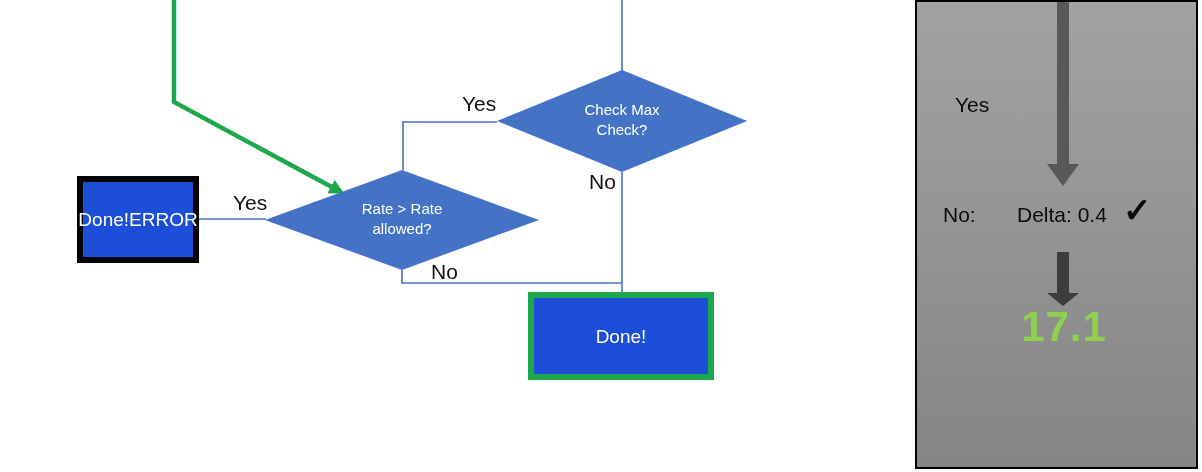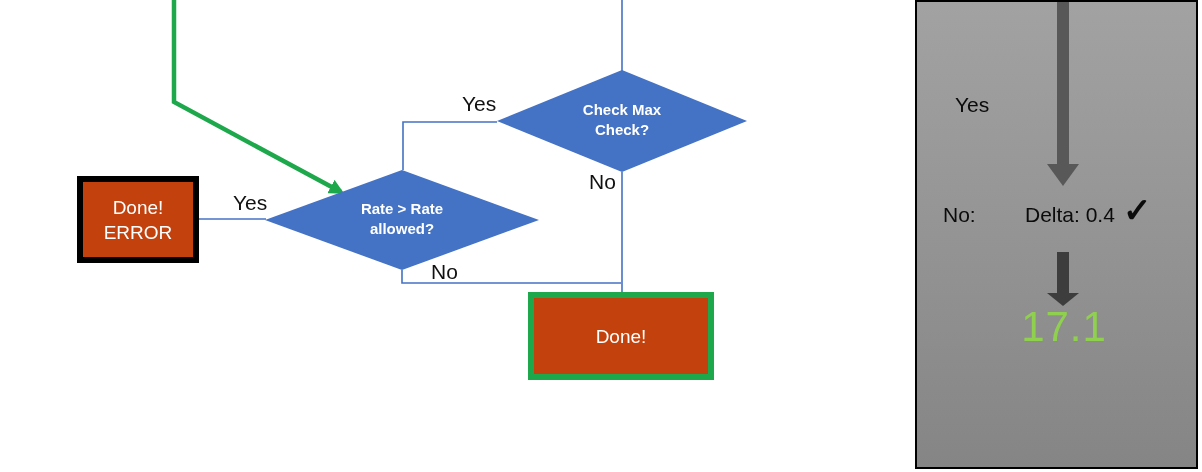--- a/index.html
+++ b/index.html
@@ -3,49 +3,49 @@
 <meta charset="utf-8">
 <style>
   html,body{margin:0;padding:0;background:#fff;}
   .canvas{
     position:relative;width:1202px;height:472px;background:#ffffff;overflow:hidden;
     font-family:"Liberation Sans",sans-serif;
   }
   .layer{position:absolute;left:0;top:0;width:1202px;height:472px;}
   
   .edge-label{position:absolute;color:#111;font-size:21px;white-space:nowrap;}
-  .shape-label{position:absolute;color:#ffffff;font-size:15px;line-height:20px;text-align:center;width:160px;font-weight:bold;}
+  .shape-label{position:absolute;color:#ffffff;font-size:15px;line-height:20px;text-align:center;width:160px;}
   
   .flow-box{
-    position:absolute;box-sizing:border-box;background:#c2410c;color:#fff;
-    display:flex;flex-direction:column;align-items:center;justify-content:center;
+    position:absolute;box-sizing:border-box;background:#1d4ed8;color:#fff;
+    display:flex;flex-direction:row;align-items:center;justify-content:center;
     font-size:19px;line-height:25px;text-align:center;
   }
   .box-error{left:77px;top:176px;width:122px;height:87px;border:6px solid #000;}
   .box-done{left:528px;top:292px;width:186px;height:88px;border:6px solid #1EA84C;}
   
   .side-panel{
     position:absolute;left:915px;top:0;width:283px;height:469px;
     box-sizing:border-box;border:2px solid #000;
     background:linear-gradient(180deg,#a2a2a2 0%,#979797 40%,#858585 100%);
   }
   .side-panel *{position:absolute;}
   .p-arrow-shaft{width:12px;background:#585858;}
   .p-arrow-head{width:0;height:0;border-left:16px solid transparent;border-right:16px solid transparent;}
   .a1-shaft{left:140px;top:0;height:162px;}
   .a1-head{left:130px;top:162px;border-top:22px solid #585858;}
   .a2-shaft{left:140px;top:250px;height:41px;background:#3D3D3D;}
   .a2-head{left:130px;top:291px;border-top:13px solid #3D3D3D;}
   .p-text{color:#0b0b0b;font-size:21px;white-space:nowrap;}
   .p-yes{left:38px;top:91px;}
   .p-no{left:26px;top:201px;}
-  .p-delta{left:100px;top:201px;margin-left:8px;}
+  .p-delta{left:100px;top:201px;}
   .p-check{left:206px;top:188px;font-size:34px;font-weight:bold;color:#0b0b0b;}
   .p-result{left:55px;top:301px;width:184px;text-align:center;
-    font-size:42px;font-weight:normal;color:#8FD14F;letter-spacing:1px;}
+    font-size:42px;font-weight:bold;color:#8FD14F;letter-spacing:1px;}
 </style>
 </head>
 <body>
 
 <div class="canvas">
 
   <svg class="layer" width="1202" height="472" viewBox="0 0 1202 472">
     <defs>
       <marker id="greenArrow" viewBox="0 0 10 10" refX="7.5" refY="5" markerWidth="3.4" markerHeight="3.4" orient="auto-start-reverse">
         <path d="M0,0 L10,5 L0,10 z" fill="#1EA84C"></path>

